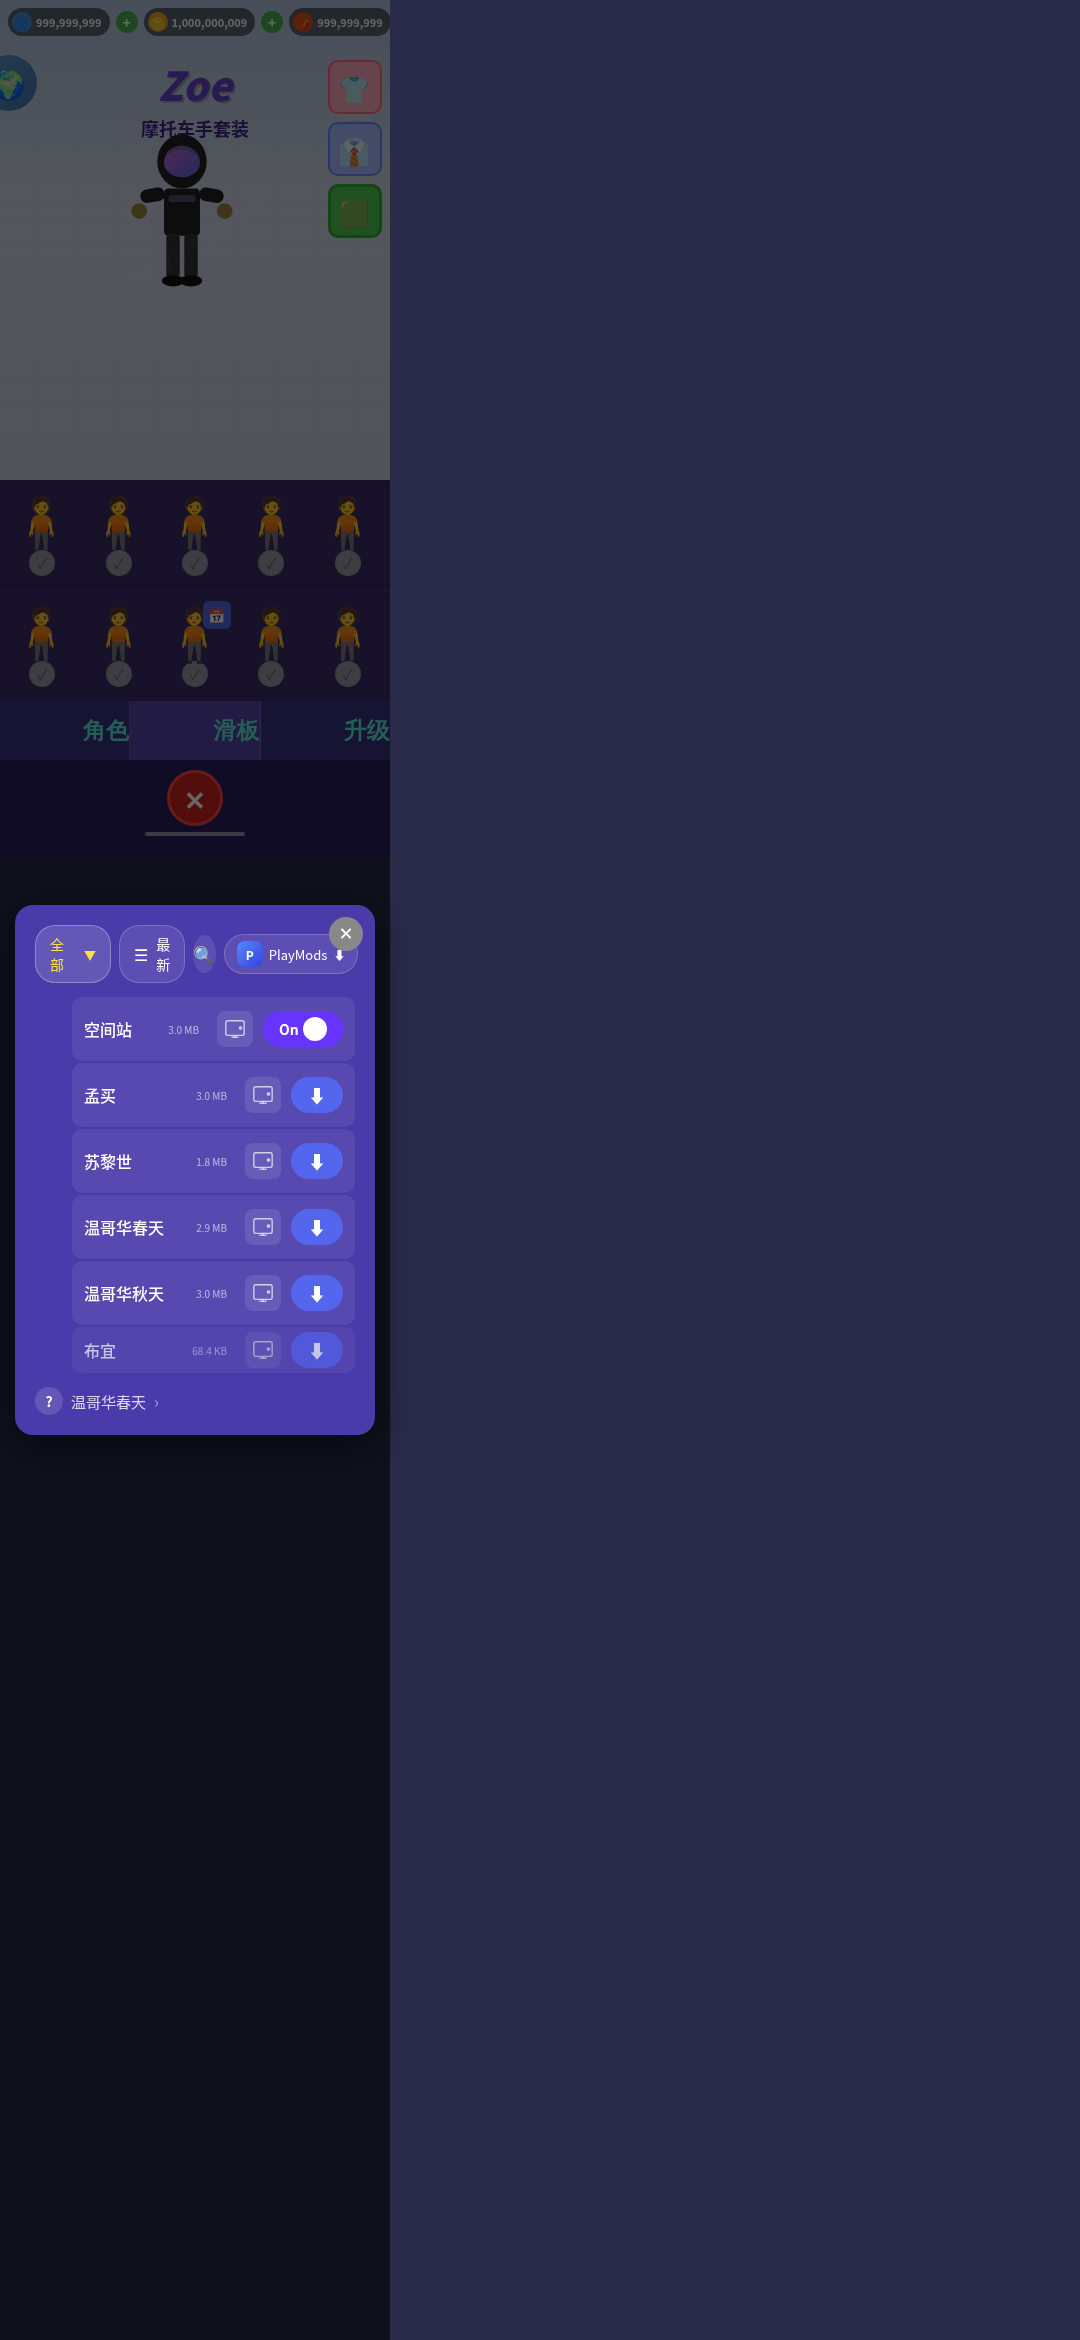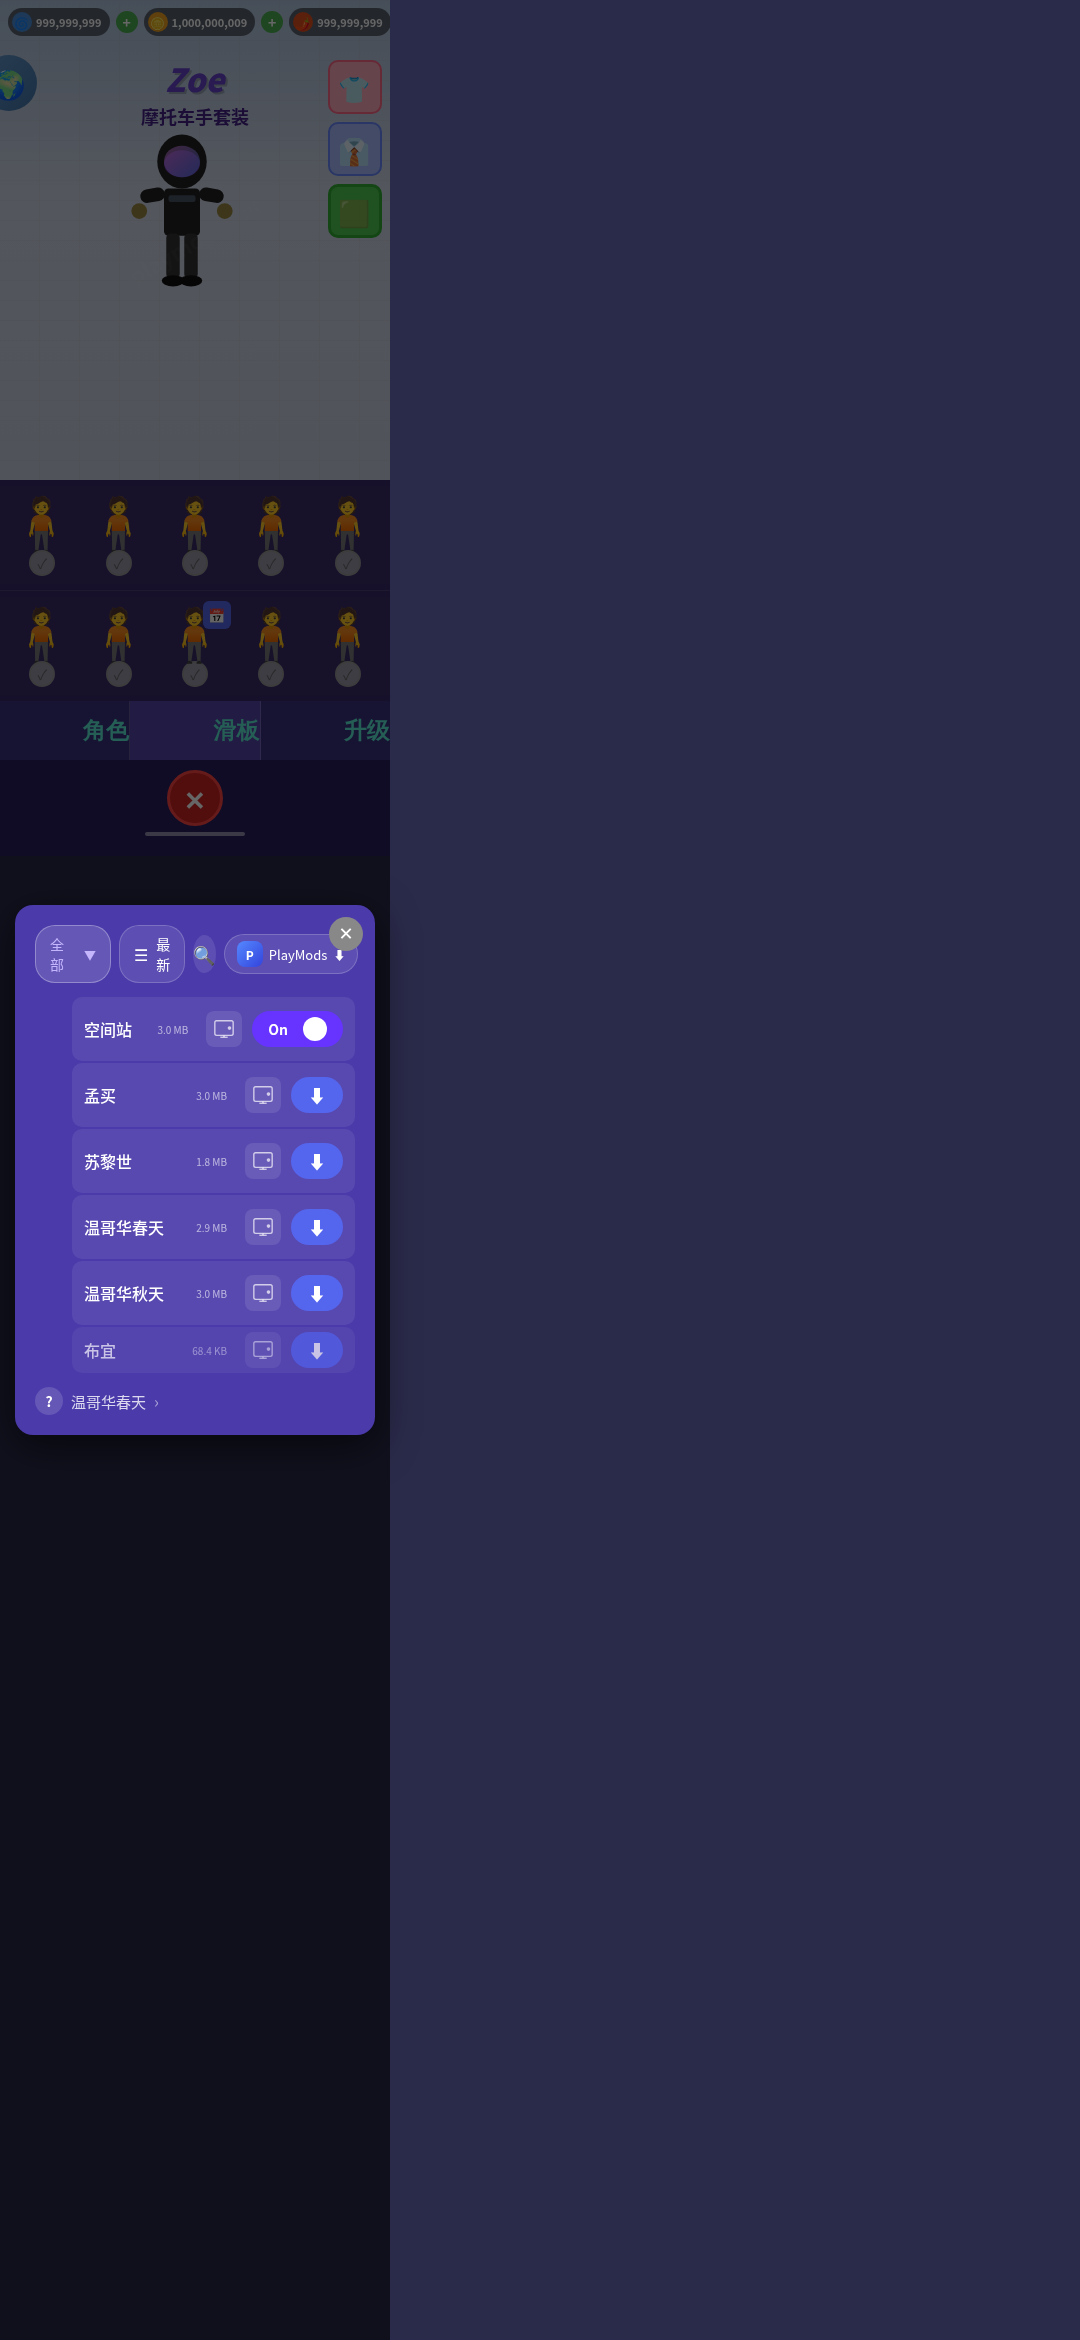--- a/index.html
+++ b/index.html
@@ -84,21 +84,21 @@
       background: linear-gradient(135deg, #6699cc, #4477aa);
       display: flex;
       align-items: center;
       justify-content: center;
       position: absolute;
       left: 10px;
       top: 0;
     }
 
     .character-name {
-      font-size: 32px;
+      font-size: 40px;
       font-weight: 900;
       color: #6644cc;
       text-shadow: 2px 2px 0 rgba(0,0,0,0.2);
       font-style: italic;
     }
 
     .character-subtitle {
       font-size: 18px;
       font-weight: 700;
       color: #442288;
@@ -294,21 +294,21 @@
       align-items: center;
       gap: 8px;
       margin-bottom: 14px;
     }
 
     .filter-dropdown {
       background: rgba(255,255,255,0.15);
       border: 1px solid rgba(255,255,255,0.3);
       border-radius: 20px;
       padding: 8px 14px;
-      color: #c4b5fd;
+      color: #fde047;
       font-size: 14px;
       display: flex;
       align-items: center;
       gap: 20px;
       cursor: pointer;
     }
 
     .filter-sort {
       background: rgba(255,255,255,0.1);
       border: 1px solid rgba(255,255,255,0.2);
@@ -405,21 +405,21 @@
       font-size: 18px;
       cursor: pointer;
     }
 
     .toggle-on {
       background: #6633ff;
       border-radius: 20px;
       padding: 6px 16px;
       display: flex;
       align-items: center;
-      gap: 15px;
+      gap: 4px;
       color: white;
       font-size: 14px;
       font-weight: 600;
       min-width: 80px;
       justify-content: space-between;
     }
 
     .toggle-knob {
       width: 24px;
       height: 24px;

